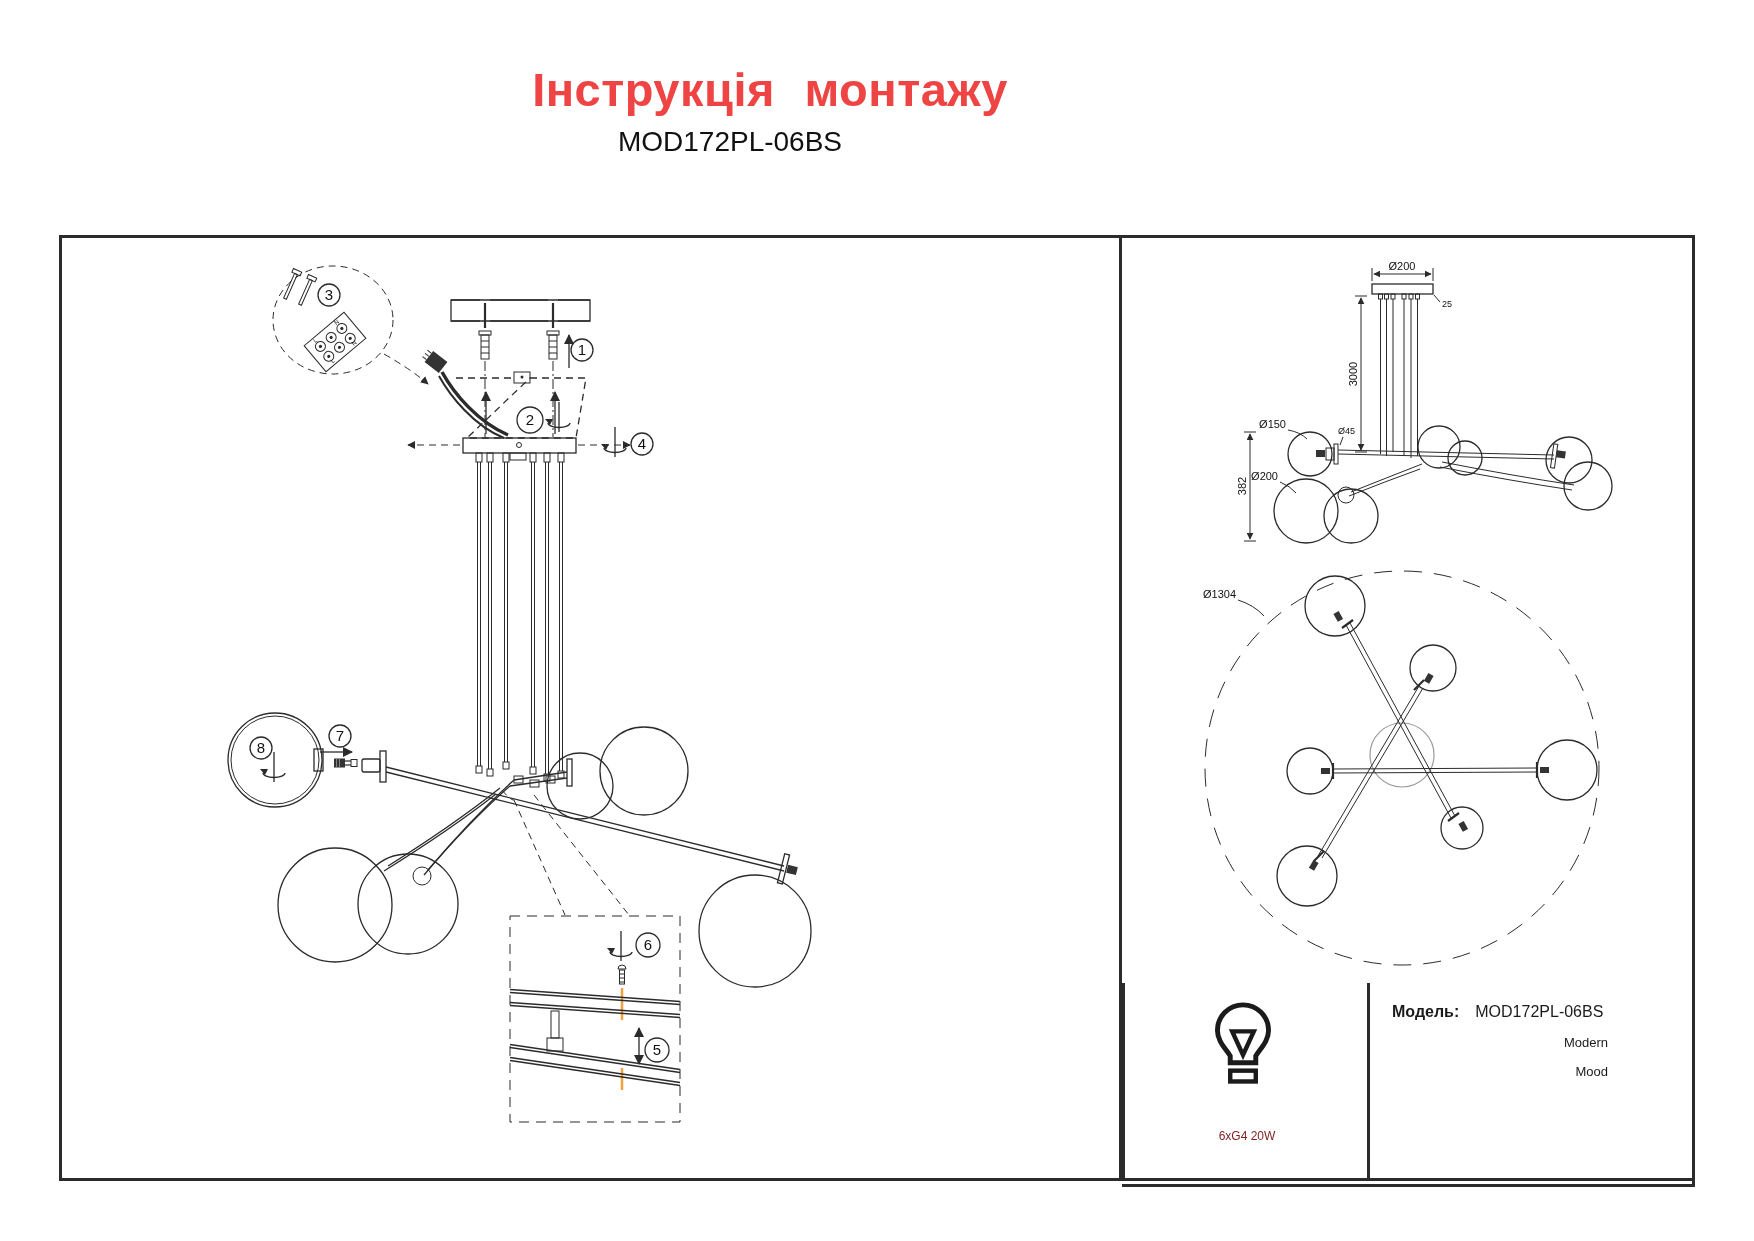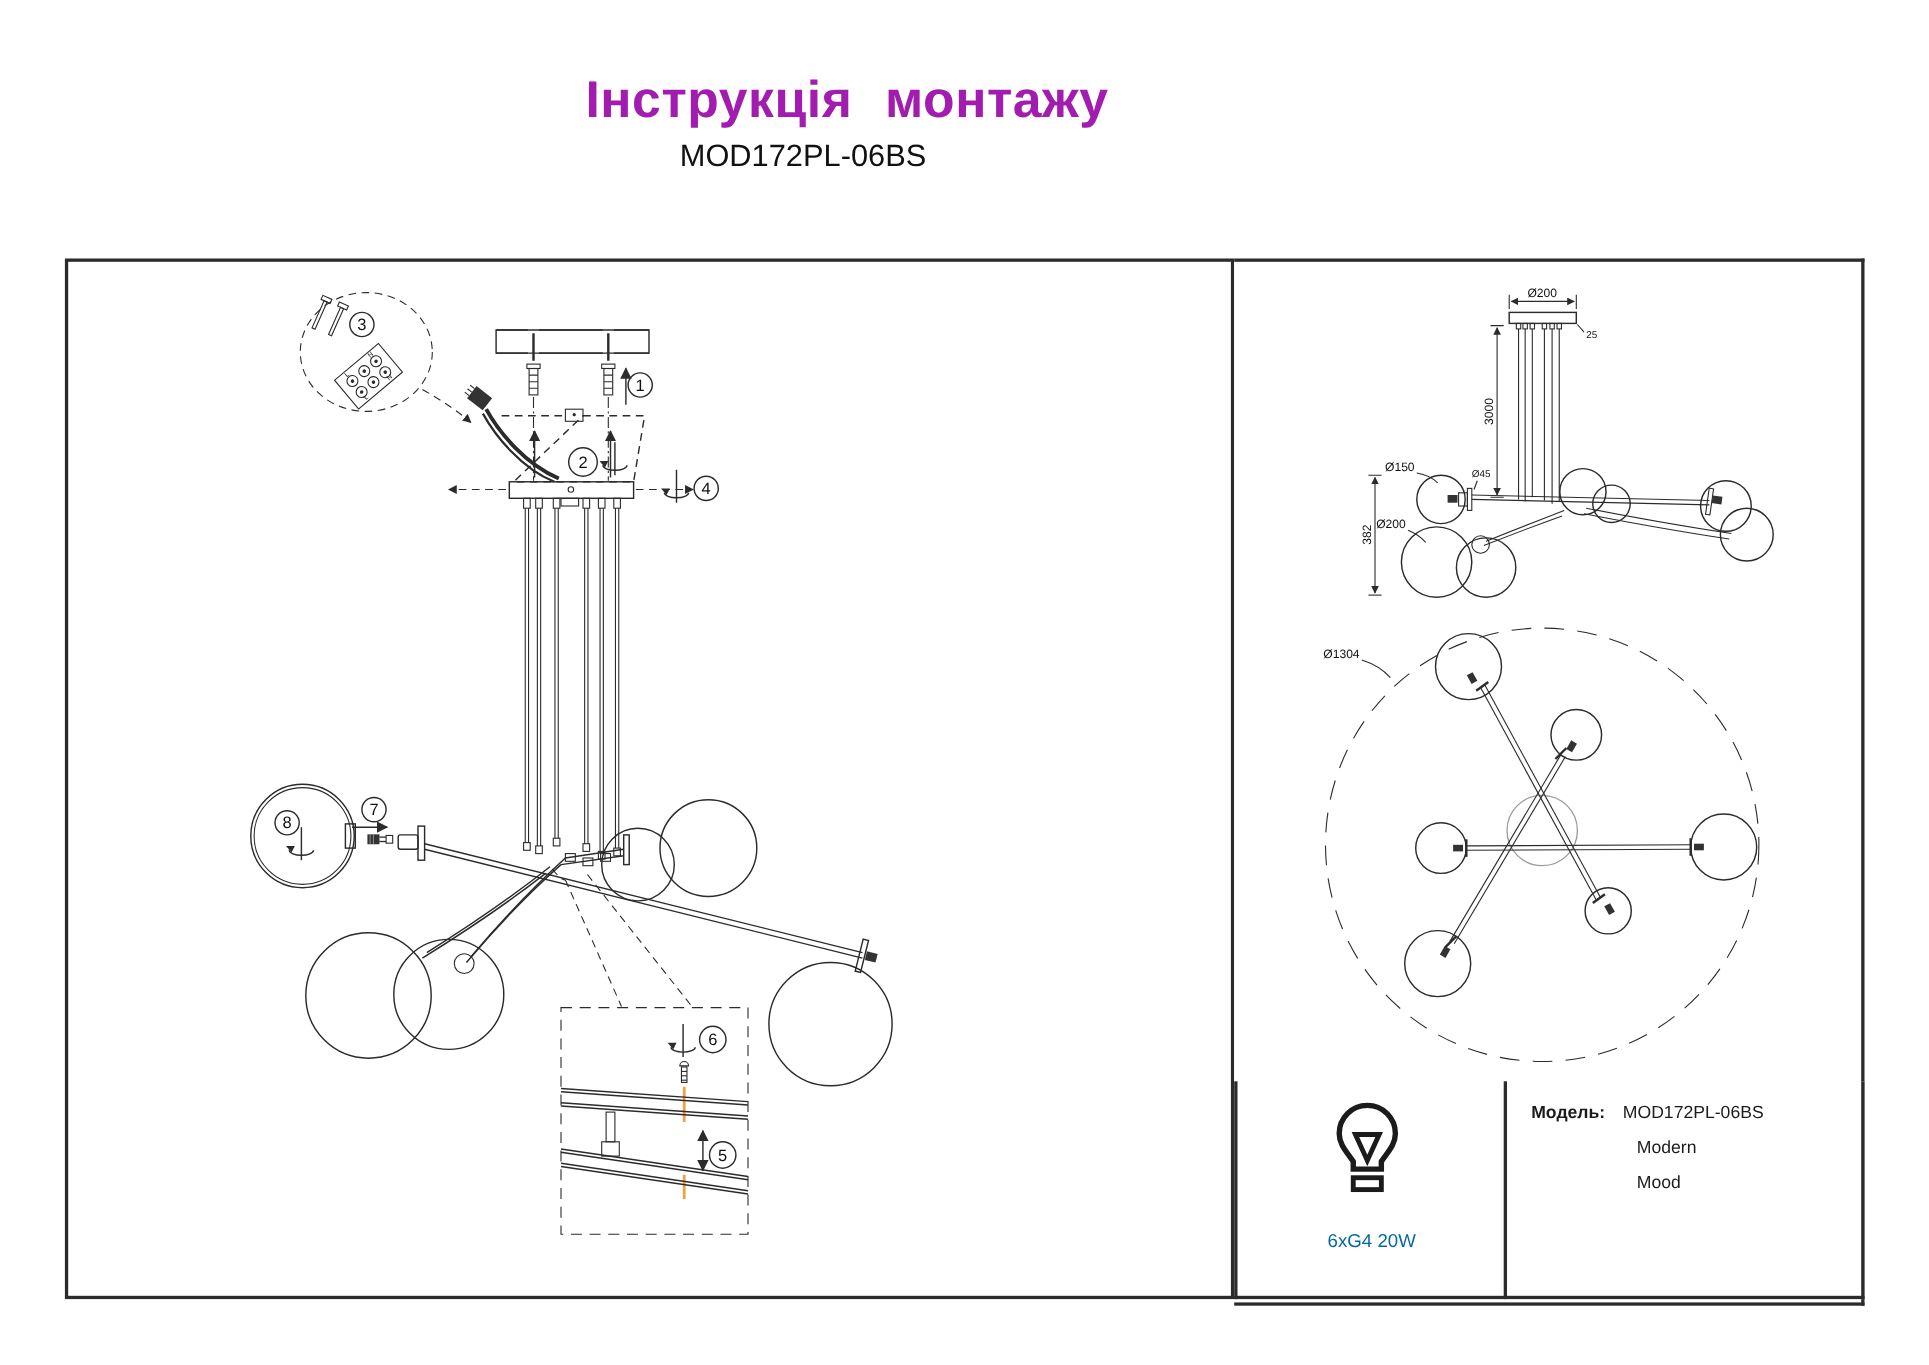--- a/index.html
+++ b/index.html
@@ -1,34 +1,34 @@
 <!DOCTYPE html>
 <html><head>
 <meta charset="utf-8">
 <style>
   html,body{margin:0;padding:0;background:#ffffff;}
   .page{position:relative;width:1754px;height:1241px;background:#fff;
         font-family:"Liberation Sans","DejaVu Sans",sans-serif;color:#1b1b1b;overflow:hidden;}
   .title{position:absolute;top:62px;left:0;width:1540px;text-align:center;
-         font-size:47px;font-weight:bold;word-spacing:16px;letter-spacing:0.5px;color:#a21caf;}
+         font-size:47px;font-weight:bold;word-spacing:16px;letter-spacing:0.5px;color:#ef4444;}
   .subtitle{position:absolute;top:126px;left:0;width:1460px;text-align:center;
             font-size:28px;font-weight:normal;color:#111;}
   .panel{position:absolute;background:#fff;box-sizing:border-box;}
   .panel-left{left:59px;top:235px;width:1063px;height:946px;border:3px solid #2b2b2b;}
   .panel-right{left:1122px;top:235px;width:573px;height:952px;border:3px solid #2b2b2b;border-left:none;}
   .cell-bulb{left:1122px;top:983px;width:248px;height:198px;border-right:3px solid #2b2b2b;
              border-bottom:3px solid #2b2b2b;border-left:3px solid #2b2b2b;}
   .cell-model{left:1370px;top:983px;width:325px;height:198px;border-right:3px solid #2b2b2b;
               border-bottom:3px solid #2b2b2b;padding:20px 0 0 22px;box-sizing:border-box;}
   .model-row1{display:flex;align-items:baseline;font-size:16px;}
   .model-label{font-weight:bold;}
   .model-value{margin-left:16px;}
-  .model-row{font-size:16px;margin-left:96px;margin-top:14px;text-align:left;width:120px;}
+  .model-row{font-size:13px;margin-left:96px;margin-top:14px;text-align:right;width:120px;}
   .bulb-wrap{position:absolute;left:72px;top:14px;width:100px;text-align:center;}
-  .bulb-spec{font-size:17px;margin-top:12px;color:#0369a1;}
+  .bulb-spec{font-size:12px;margin-top:22px;color:#7f1d1d;}
   svg{display:block;}
   svg .s{fill:none;stroke:#2b2b2b;stroke-width:1.3;}
   svg .s1{fill:none;stroke:#2b2b2b;stroke-width:1;}
   svg .s2{fill:none;stroke:#2b2b2b;stroke-width:2.2;}
   svg .dash{stroke-dasharray:7 5;}
   svg .dashdot{stroke-dasharray:10 3 2 3;}
   svg .fill{fill:#2b2b2b;stroke:none;}
   svg .dark{fill:#333;stroke:none;}
   svg text{fill:#111;font-family:"Liberation Sans","DejaVu Sans",sans-serif;}
   svg .num{font-size:15px;}

